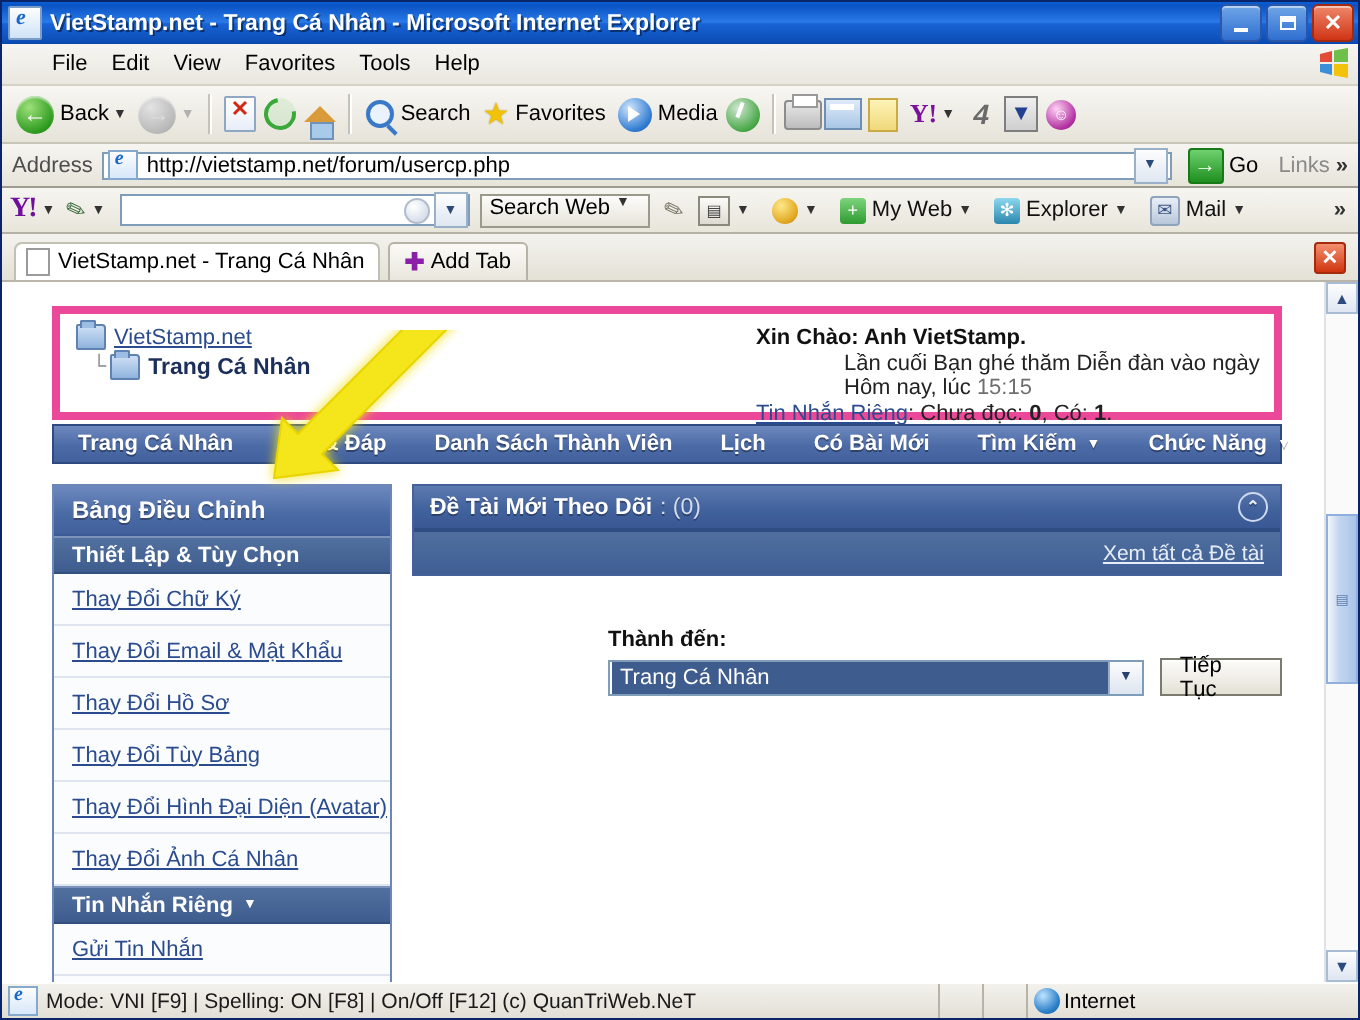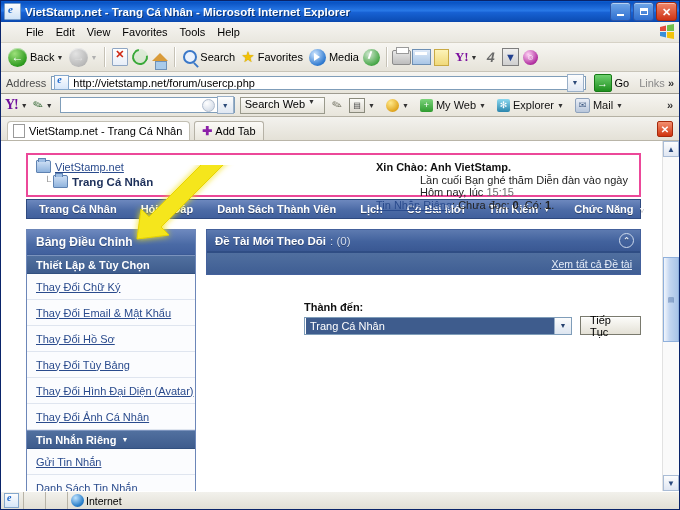--- a/index.html
+++ b/index.html
@@ -135,21 +135,21 @@
   .plus{color:#8b1fa8;font-weight:bold;font-size:12px;margin-right:3px;}
   .tab-close{position:absolute;right:6px;top:4px;width:14px;height:14px;border-radius:2px;
     background:linear-gradient(to bottom,#f3906f,#d0340f);color:#fff;font-size:10px;font-weight:bold;
     display:flex;align-items:center;justify-content:center;border:1px solid #a62a0c;}
 
   
   .viewport{flex:1;display:flex;background:#fff;position:relative;overflow:hidden;}
   .page{flex:1;background:#fff;position:relative;overflow:hidden;padding:12px 0 0 25px;box-sizing:border-box;}
   .page-inner{width:615px;position:relative;}
 
-  .hdrbox{border:2px solid #ec4899;background:#fff;height:44px;display:flex;align-items:flex-start;
+  .hdrbox{border:4px solid #ec4899;background:#fff;height:57px;display:flex;align-items:flex-start;
     padding:5px 6px 0 8px;box-sizing:border-box;position:relative;}
   .crumbs{flex:0 0 330px;}
   .crumb1{display:flex;align-items:center;font-size:11px;}
   .crumb2{display:flex;align-items:center;font-size:11.5px;font-weight:bold;color:#1c2f5a;margin-top:2px;padding-left:8px;}
   .fld{width:13px;height:11px;margin-right:4px;flex:0 0 13px;position:relative;
     background:linear-gradient(to bottom,#cfe0f5,#8fb3dd);border:1px solid #5e82b2;border-radius:1px 2px 1px 1px;}
   .fld:before{content:"";position:absolute;left:1px;top:-3px;width:6px;height:3px;background:#9dbde3;border:1px solid #5e82b2;border-bottom:none;border-radius:1px 1px 0 0;}
   .tree-l{color:#8a8a8a;margin-right:2px;font-size:10px;}
   .crumb-link{color:#2a4b8d;text-decoration:underline;}
   .greet{flex:1;padding-top:1px;padding-left:10px;}
@@ -540,20 +540,21 @@
       <div class="sb-btn">▲</div>
       <div class="sb-track">
         <div class="sb-thumb">▤</div>
       </div>
       <div class="sb-btn">▼</div>
     </div>
   </div>
 
   <div class="statusbar">
     <span class="st-ie"></span>
+    <span class="st-txt">Mode: VNI [F9] | Spelling: ON [F8] | On/Off [F12] (c) QuanTriWeb.NeT</span>
     <span class="st-cell"></span>
     <span class="st-cell"></span>
     <span class="st-zone">
       <span class="st-globe"></span>
       <span>Internet</span>
     </span>
     <span class="st-grip"></span>
   </div>
 
 </div>

